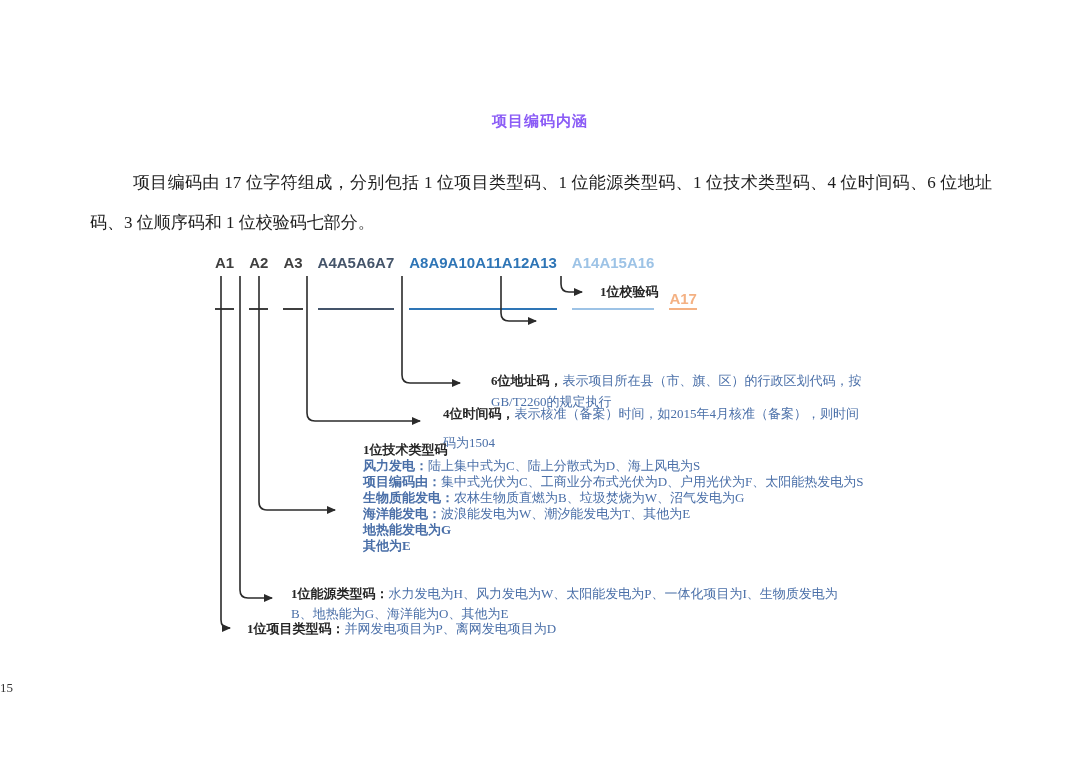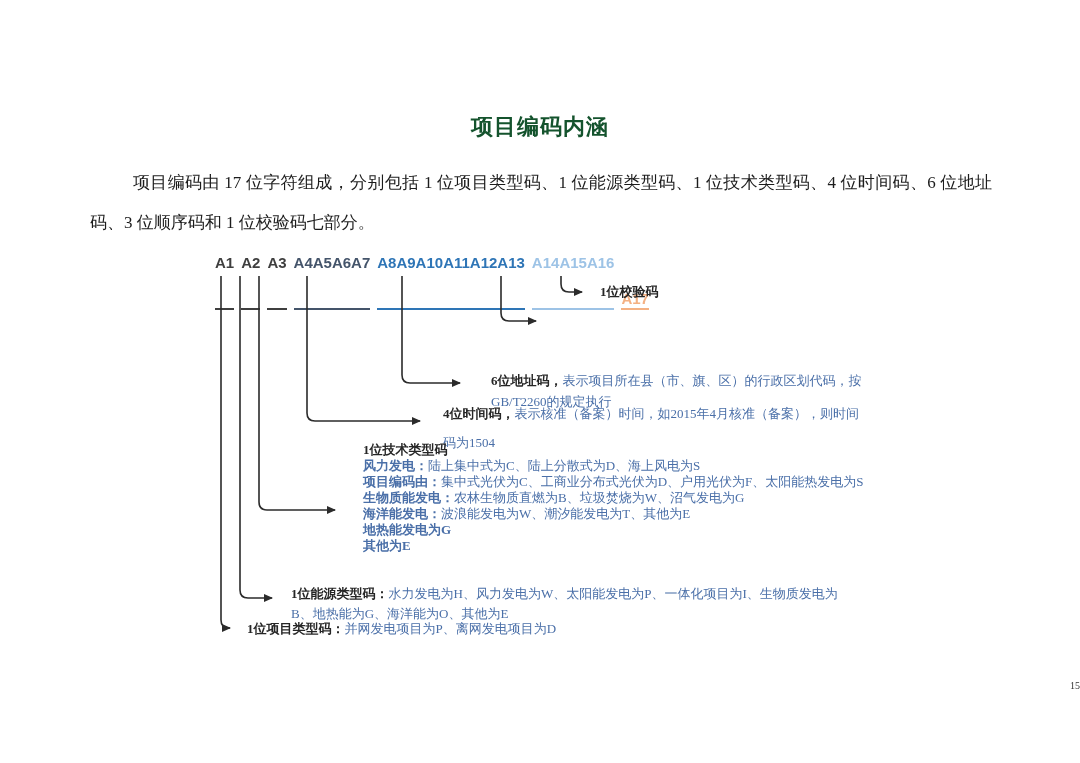--- a/index.html
+++ b/index.html
@@ -21,41 +21,41 @@
     background: #ffffff;
   }
   .doc-title {
     position: absolute;
     top: 112px;
     left: 0;
     width: 100%;
     text-align: center;
     font-family: Liberation Serif, serif;
     font-weight: bold;
-    font-size: 22px;
-    color: #14532d;
+    font-size: 15px;
+    color: #8b5cf6;
     letter-spacing: 1px;
   }
   .intro {
     position: absolute;
     top: 163px;
     left: 90px;
     width: 902px;
     font-size: 17px;
     line-height: 40px;
     text-indent: 43px;
     text-align: justify;
     color: #1c1c1c;
   }
   .code-row {
     position: absolute;
     left: 215px;
     top: 254px;
     display: flex;
-    gap: 7px;
+    gap: 15px;
     font-family: "Liberation Sans", sans-serif;
     font-weight: bold;
     font-size: 15px;
     white-space: nowrap;
   }
   .code-seg {
     border-bottom: 2px solid;
     padding-bottom: 1px;
     line-height: 1.15;
   }
@@ -92,22 +92,22 @@
   .anno-time     { left: 443px; top: 399px; width: 424px; line-height: 29px; }
   .anno-tech     { left: 363px; top: 442px; width: 520px; line-height: 16px; }
   .anno-energy   { left: 291px; top: 584px; width: 552px; line-height: 20px; }
   .anno-project  { left: 247px; top: 620px; width: 560px; line-height: 17px; white-space: nowrap; }
   .tech-line { line-height: 16px; }
   .page-number {
     position: absolute;
     top: 680px;
     left: 0;
     width: 100%;
-    text-align: right;
-    font-size: 10px;
+    text-align: left;
+    font-size: 13px;
     color: #333333;
   }
 </style>
 </head>
 <body>
 
 <div class="page">
 
   <div class="doc-title">项目编码内涵</div>
 

